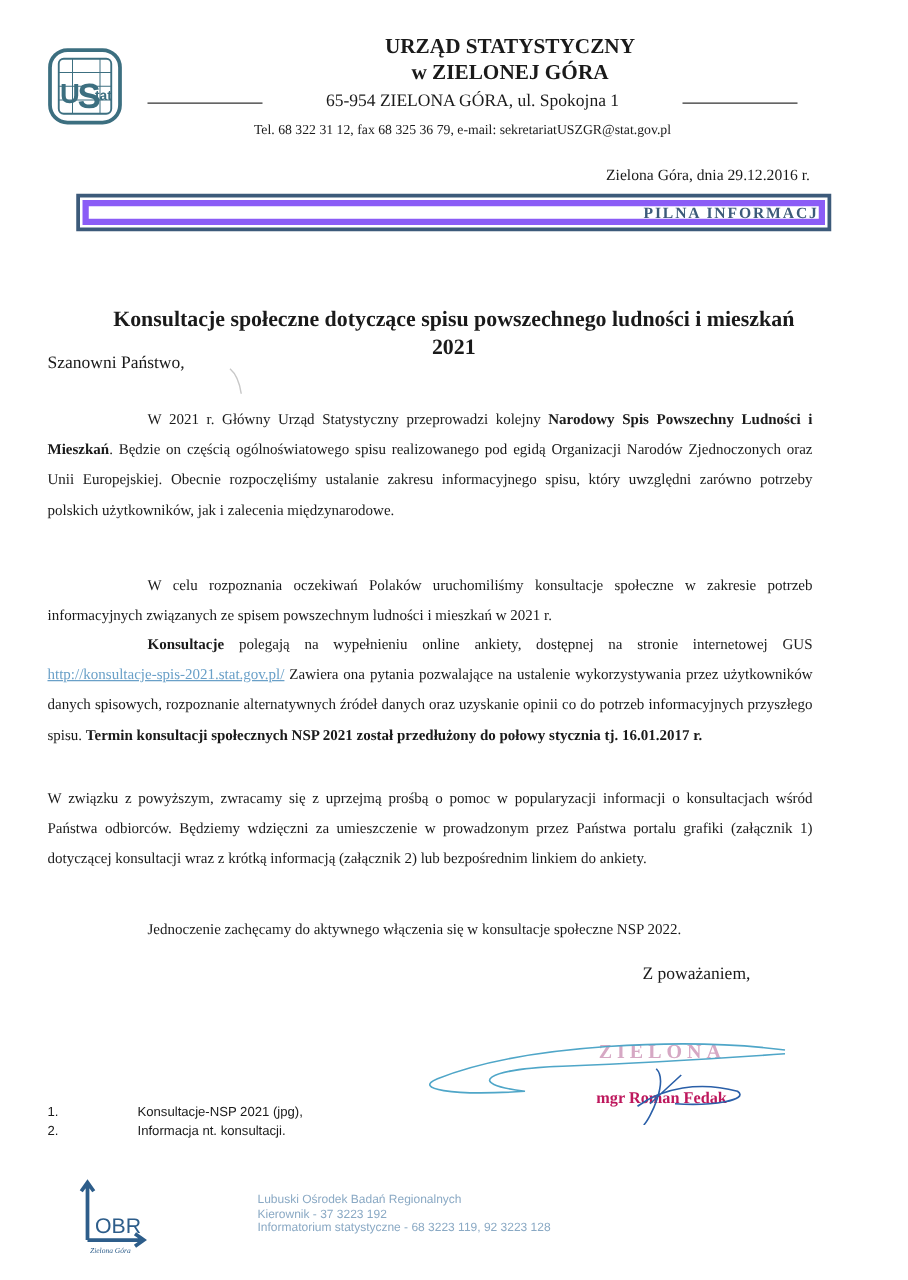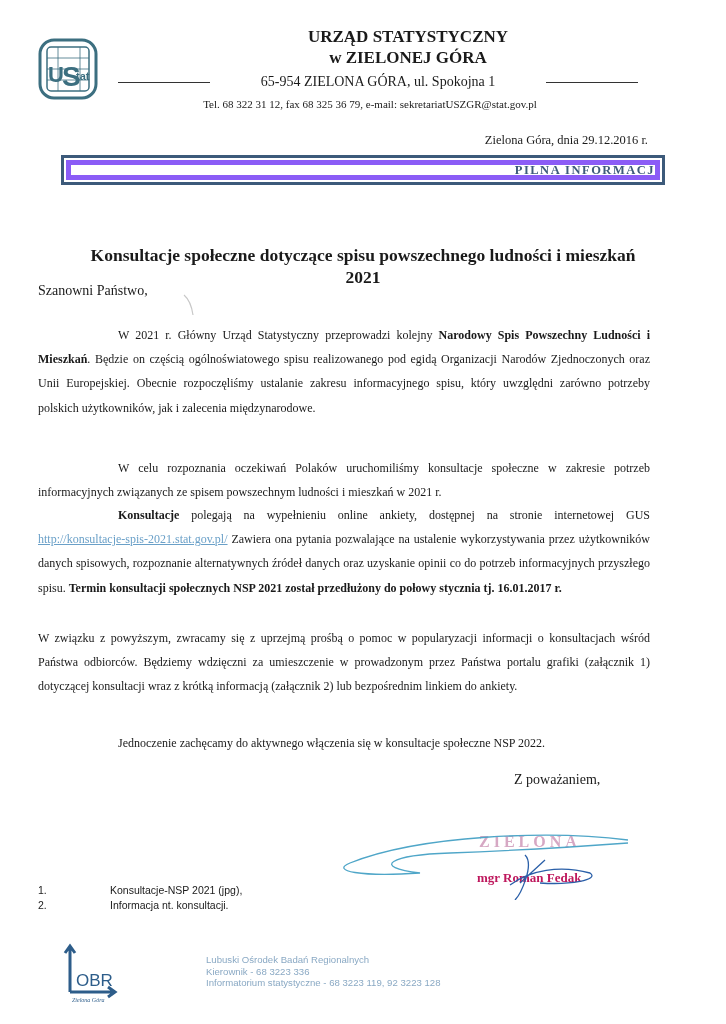--- a/index.html
+++ b/index.html
@@ -151,15 +151,15 @@
 
 <svg class="abs lobr" viewBox="0 0 60 62">
   <path d="M8 50 L8 6 M3 11 L8 4 L13 11" stroke="#2d5d8a" stroke-width="3" fill="none"></path>
   <path d="M8 50 L52 50 M46 45 L53 50 L46 55" stroke="#2d5d8a" stroke-width="3" fill="none"></path>
   <text x="14" y="44" font-family="Liberation Sans, sans-serif" font-size="17" fill="#2d5d8a">OBR</text>
   <text x="10" y="60" font-family="Liberation Serif, serif" font-style="italic" font-size="6" fill="#2d5d8a">Zielona Góra</text>
 </svg>
 
 <div class="abs footer-info">
   <span>Lubuski Ośrodek Badań Regionalnych</span>
-  <span>Kierownik - 68 3223 336</span>
+  <span>Kierownik - 37 3223 192</span>
   <span>Informatorium statystyczne - 68 3223 119, 92 3223 128</span>
 </div>
 
 </body></html>

